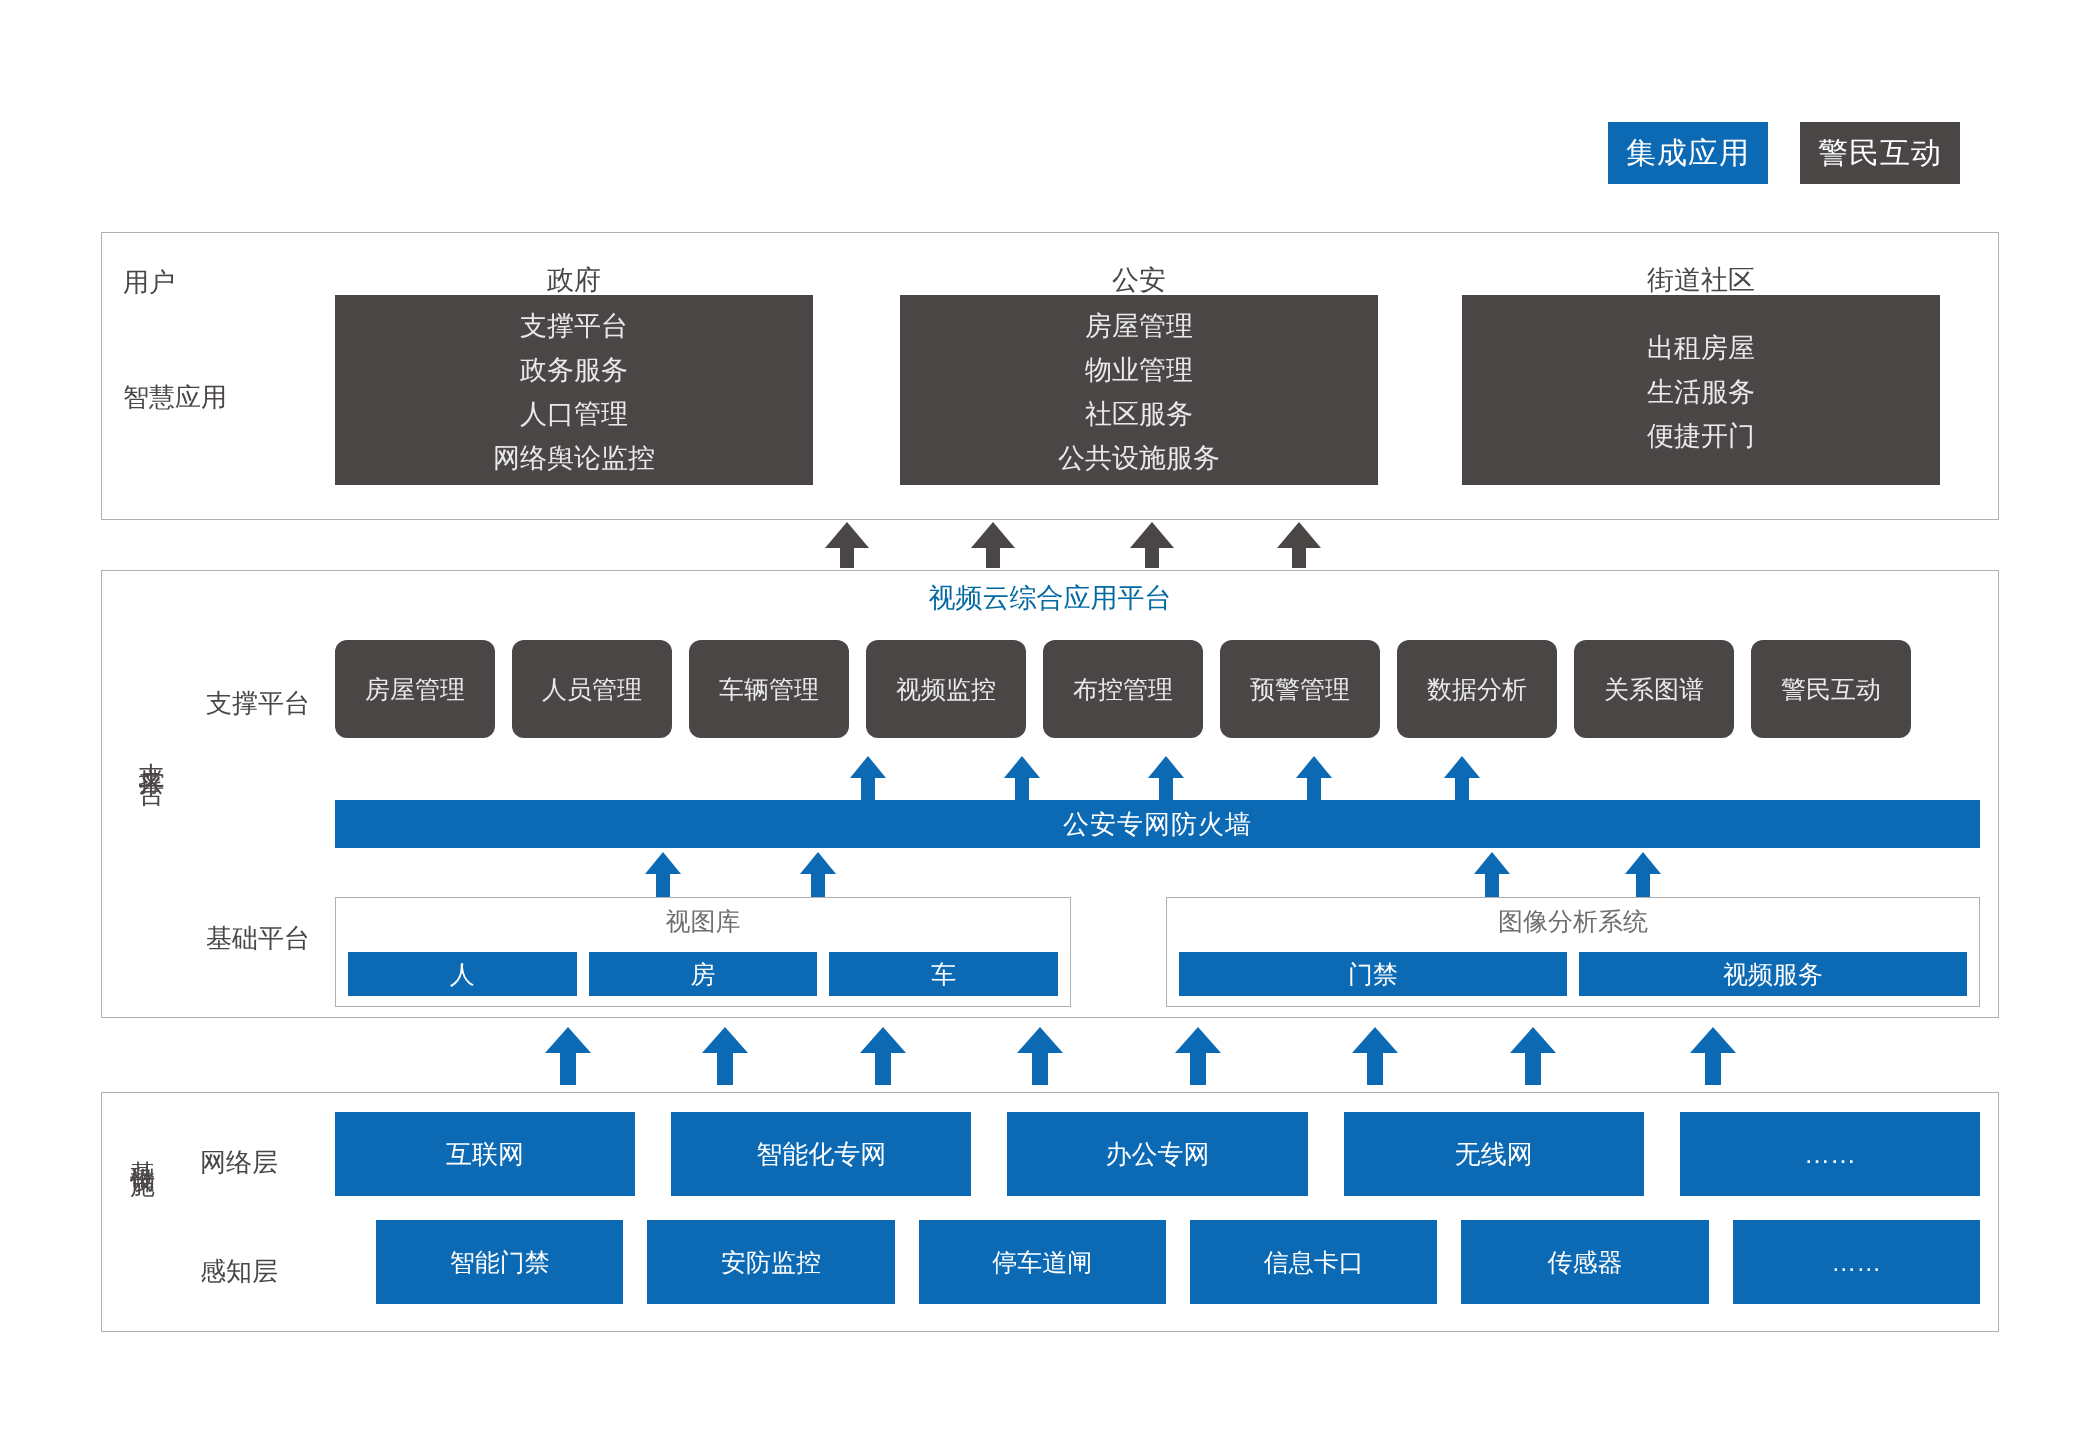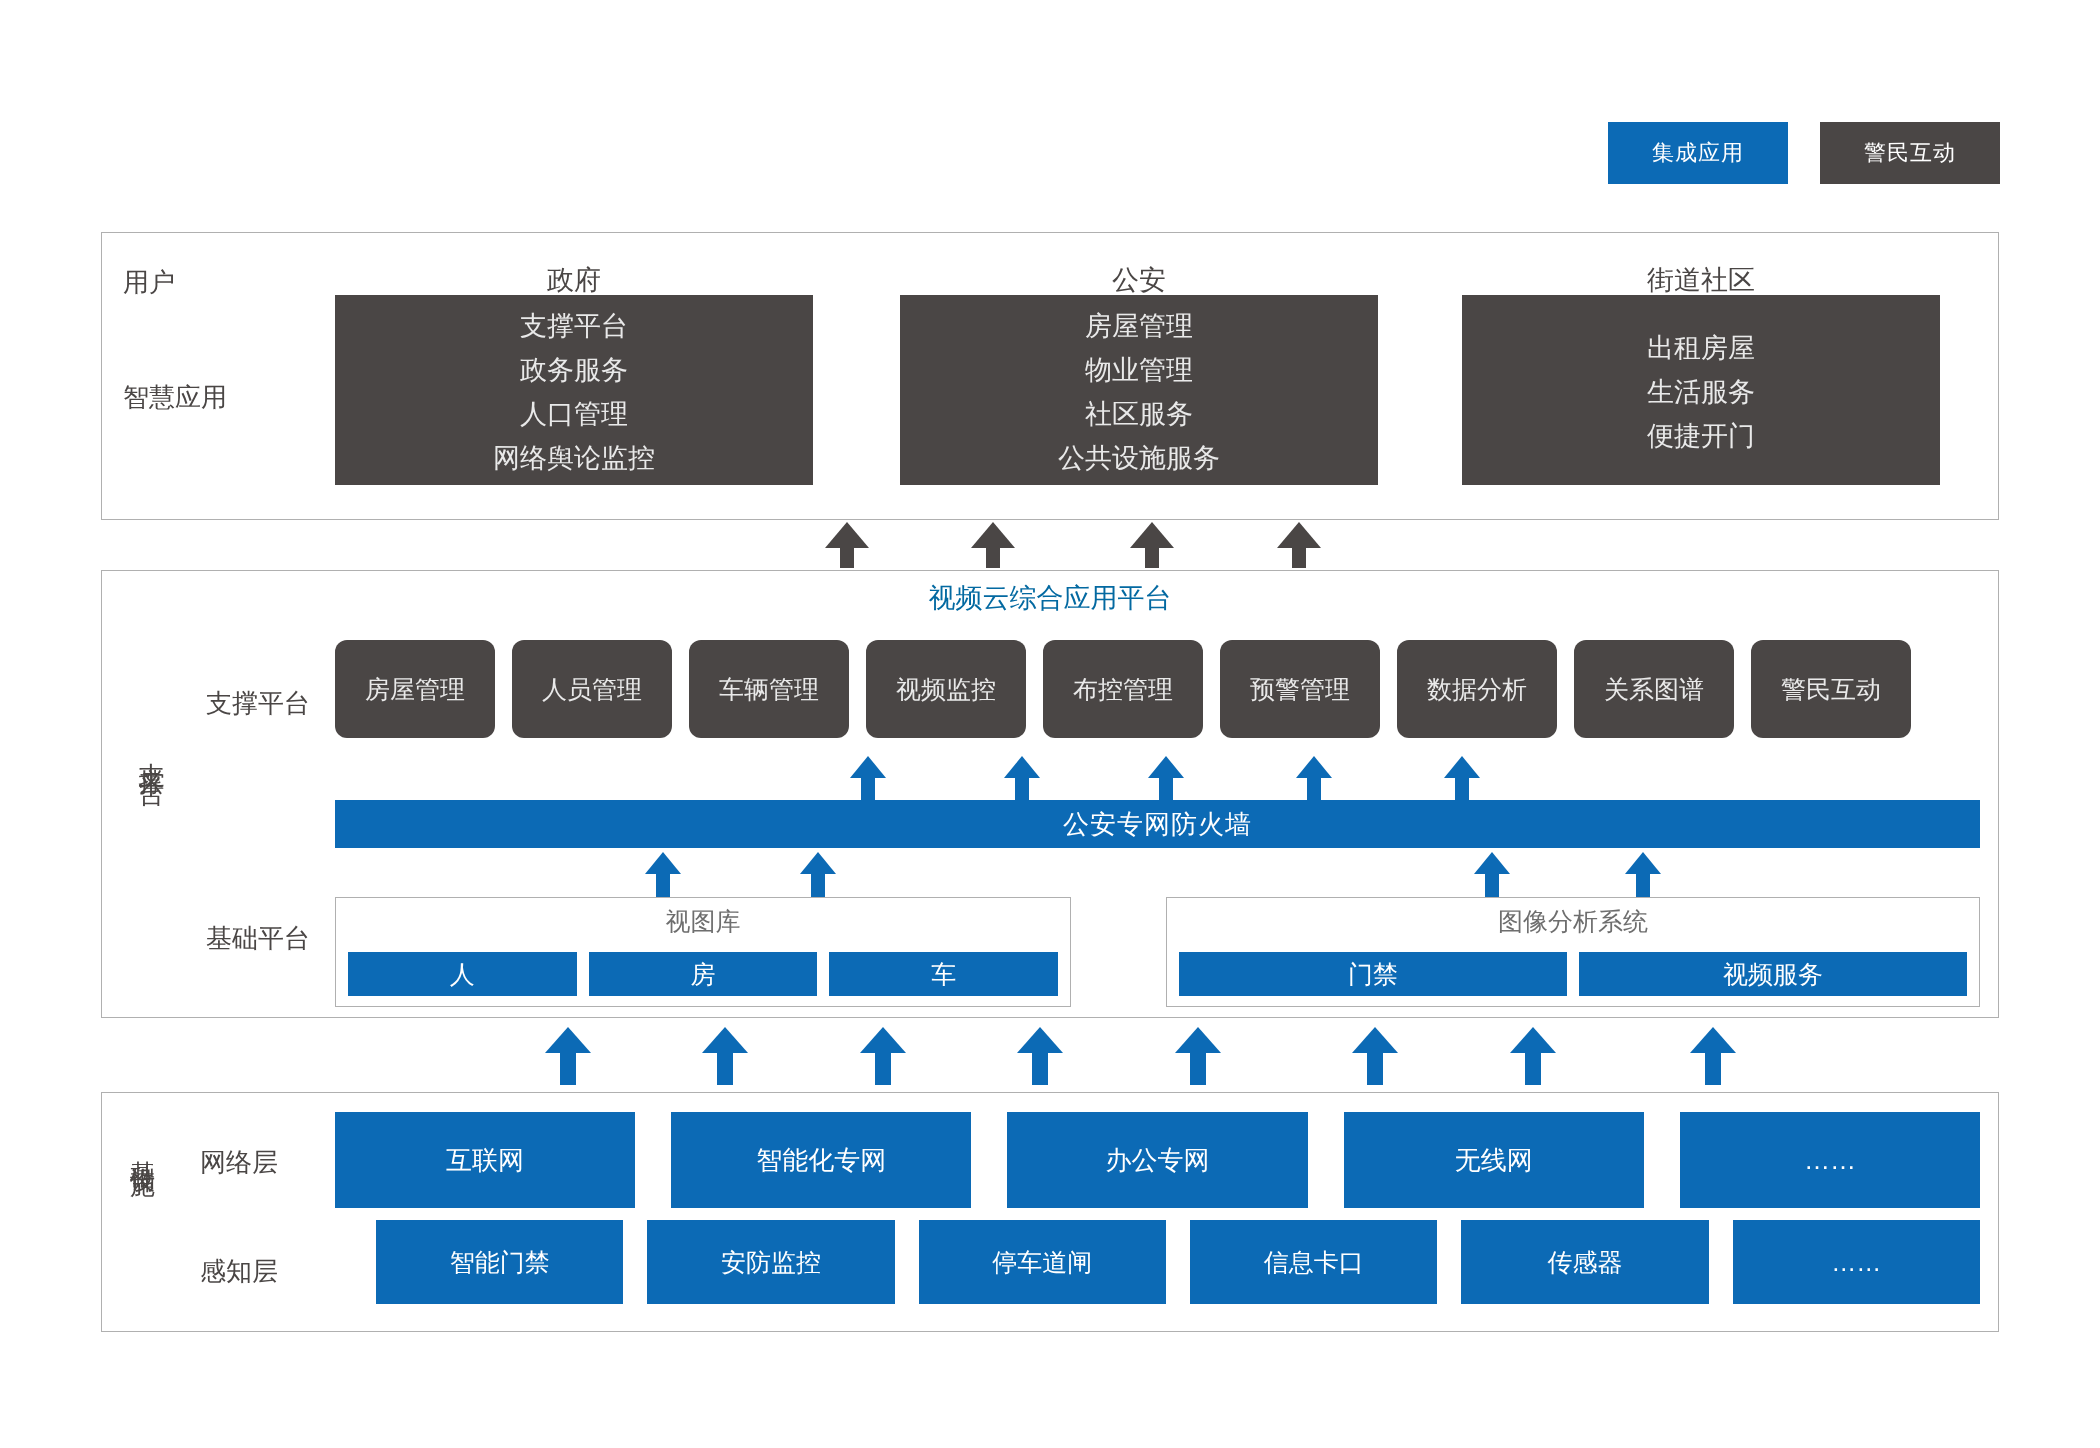--- a/index.html
+++ b/index.html
@@ -7,23 +7,23 @@
     width: 2100px; height: 1448px;
     background: #ffffff;
     font-family: "Liberation Sans", "DejaVu Sans", sans-serif;
     overflow: hidden;
   }
   .stage { position: relative; width: 2100px; height: 1448px; }
 
   
   .legend { position: absolute; top: 122px; left: 1608px; display: flex; gap: 32px; }
   .legend-chip {
-    width: 180px; height: 62px;
+    width: 160px; height: 62px;
     display: flex; align-items: center; justify-content: center;
-    color: #ffffff; font-size: 22px; letter-spacing: 1px;
+    color: #ffffff; font-size: 30px; letter-spacing: 1px;
   }
   .legend-chip.blue { background: #0C6AB5; }
   .legend-chip.gray { background: #4A4645; }
 
   
   .panel {
     position: absolute;
     border: 1.5px solid #B0B0B0;
     background: #ffffff;
   }
@@ -149,21 +149,21 @@
 
   .infra-row { position: absolute; display: flex; }
   #net-row { left: 335px; top: 1112px; width: 1645px; gap: 36px; }
   #sen-row { left: 335px; top: 1220px; width: 1645px; gap: 24px; padding-left: 41px; }
 
   .infra-chip {
     background: #0C6AB5; color: #ffffff;
     display: flex; align-items: center; justify-content: center;
     font-size: 26px;
   }
-  #net-row .infra-chip { flex: 1; height: 96px; text-align: right; }
+  #net-row .infra-chip { flex: 1; height: 84px; text-align: right; }
   #sen-row .infra-chip { flex: 1; height: 84px; font-size: 25px; }
 </style>
 </head>
 <body>
 
 <div class="stage">
 
   <div class="legend">
     <div class="legend-chip blue">
       <span>集成应用</span>

